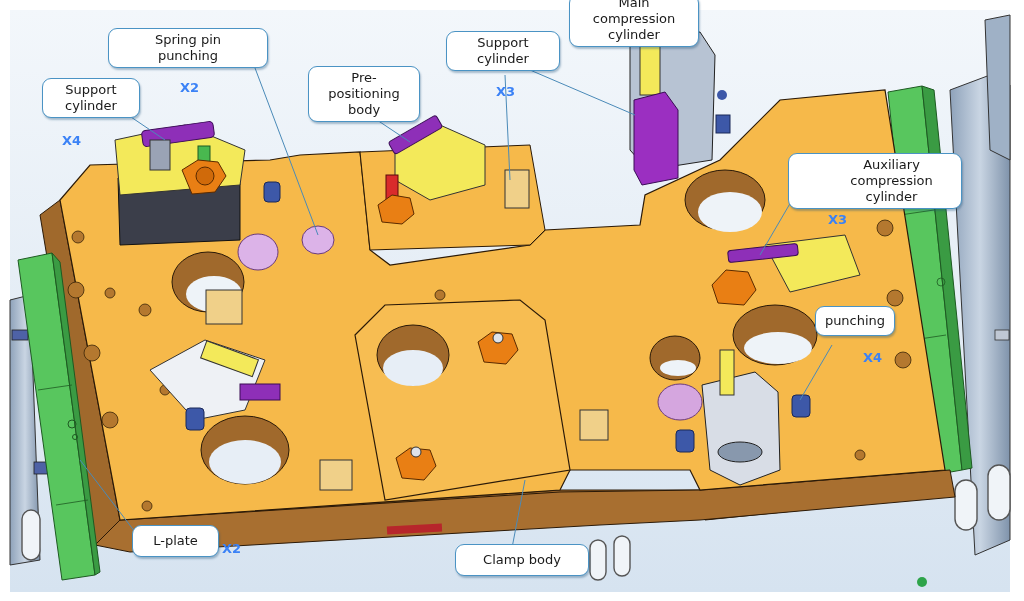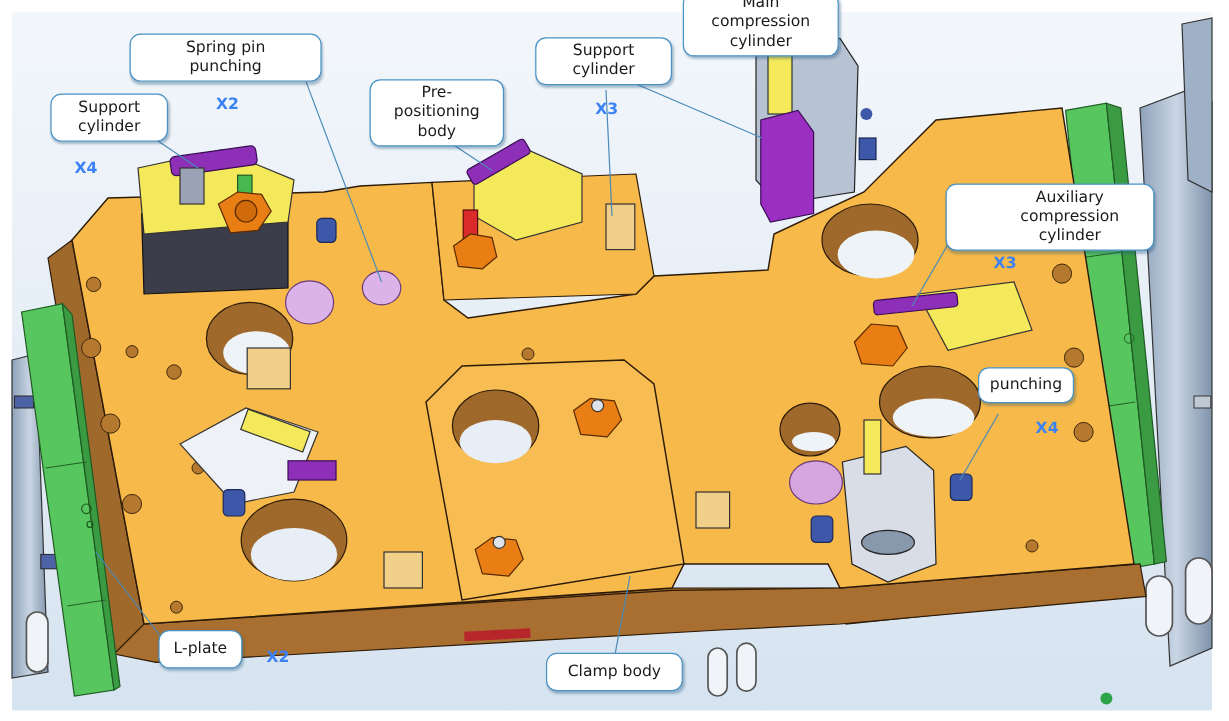--- a/index.html
+++ b/index.html
@@ -231,20 +231,20 @@
   <span class="line2">Auxiliary compression</span>
   <span class="line2">cylinder</span>
 </div>
 <div class="qty" style="left:828px;top:212px;">X3</div>
 
 <div class="callout" style="left:815px;top:306px;width:80px;padding:6px 6px;">
   <span class="line2">punching</span>
 </div>
 <div class="qty" style="left:863px;top:350px;">X4</div>
 
-<div class="callout" style="left:132px;top:525px;width:70px;padding:7px 4px;">
+<div class="callout" style="left:132px;top:525px;width:87px;padding:7px 4px;">
   <span class="line2">L-plate</span>
 </div>
 <div class="qty" style="left:222px;top:541px;">X2</div>
 
-<div class="callout" style="left:455px;top:544px;width:114px;padding:7px 4px;">
+<div class="callout" style="left:455px;top:544px;width:134px;padding:7px 4px;">
   <span class="line2">Clamp body</span>
 </div>
 
 </body></html>

